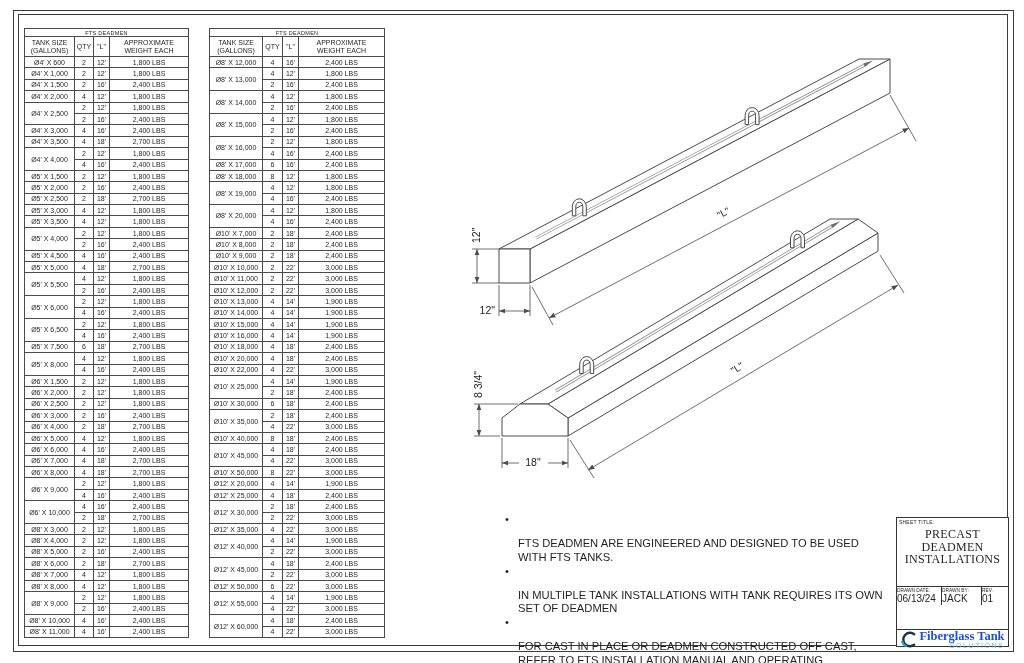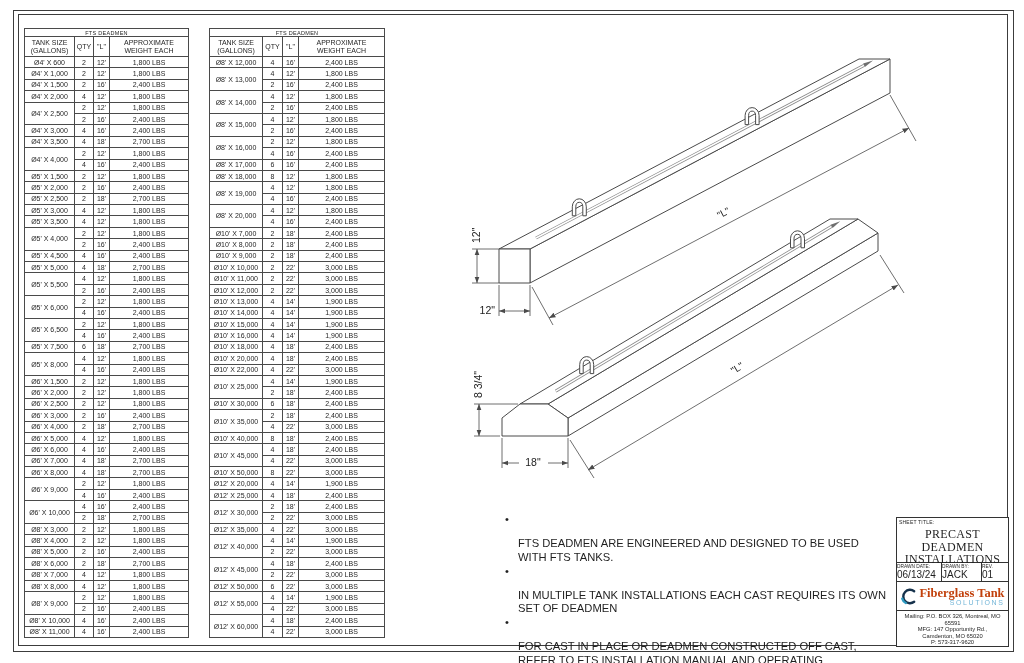--- a/index.html
+++ b/index.html
@@ -26,36 +26,36 @@
   .notes{position:absolute;left:489px;top:509px;width:398px;}
   .notes-title{font-size:13.8px;letter-spacing:.2px;text-decoration:underline;
         white-space:nowrap;}
   .bullets{margin-top:4px;}
   .bullet{display:flex;font-size:11.2px;line-height:13.8px;}
   .bullet .dot{width:13px;margin-left:16px;flex:none;}
   .bullet .txt{flex:1;margin-top:24px;}
 
   .tblock{position:absolute;left:896px;top:517px;width:113px;height:130px;
         border:1px solid #333;box-sizing:border-box;display:flex;flex-direction:column;
-        background:#fff;}
+        background:#fff;gap:24px;}
   .tb-row1{height:44px;position:relative;box-sizing:border-box;}
   .tb-sheetlabel{position:absolute;left:2px;top:1px;font-size:5px;letter-spacing:.2px;}
   .tb-title{margin-top:10px;text-align:center;font-family:"Liberation Serif",serif;
         font-size:12px;line-height:12.5px;letter-spacing:.3px;}
   .tb-row2{height:22px;border-top:1px solid #333;display:flex;box-sizing:border-box;}
   .tb-cell{box-sizing:border-box;border-right:1px solid #333;display:flex;
         flex-direction:column;}
   .tb-cell:last-child{border-right:none;}
   .tb-cell .lbl{font-size:4.8px;margin-top:1px;white-space:nowrap;}
   .tb-cell .val{font-size:10px;line-height:12px;}
   .tb-row3{height:34px;border-top:1px solid #333;display:flex;align-items:center;
         justify-content:center;box-sizing:border-box;}
   .logo-text{margin-left:2px;}
   .logo-main{font-family:"Liberation Serif",serif;font-weight:600;font-size:12.5px;
-        color:#c2410c;line-height:12px;white-space:nowrap;}
+        color:#1d4ed8;line-height:12px;white-space:nowrap;}
   .logo-sub{font-size:7px;letter-spacing:1.6px;color:#74b6d8;text-align:right;
         line-height:7px;}
   .tb-row4{flex:1;border-top:1px solid #333;text-align:center;font-size:5.8px;
         line-height:6.6px;padding-top:2px;box-sizing:border-box;}
 </style>
 </head>
 <body>
 
 <div class="page">
   <div class="border-outer"></div>
@@ -764,21 +764,21 @@
   </svg>
 
   <div class="notes">
     <div class="bullets" id="bullets">
         <div class="bullet">
           <span class="dot">•</span>
           <span class="txt">FTS DEADMEN ARE ENGINEERED AND DESIGNED TO BE USED WITH FTS TANKS.</span>
         </div>
         <div class="bullet">
           <span class="dot">•</span>
-          <span class="txt">IN MULTIPLE TANK INSTALLATIONS EACH CAST REQUIRES ITS OWN SET OF DEADMEN</span>
+          <span class="txt">IN MULTIPLE TANK INSTALLATIONS WITH TANK REQUIRES ITS OWN SET OF DEADMEN</span>
         </div>
         <div class="bullet">
           <span class="dot">•</span>
           <span class="txt">FOR CAST IN PLACE OR DEADMEN CONSTRUCTED OFF CAST, REFER TO FTS INSTALLATION MANUAL AND OPERATING GUIDELINES FOR PROPER SIZING AND ANCHOR POINT SPECIFICATIONS.</span>
         </div>
       </div>
   </div>
 
   <div class="tblock">
     <div class="tb-row1">

